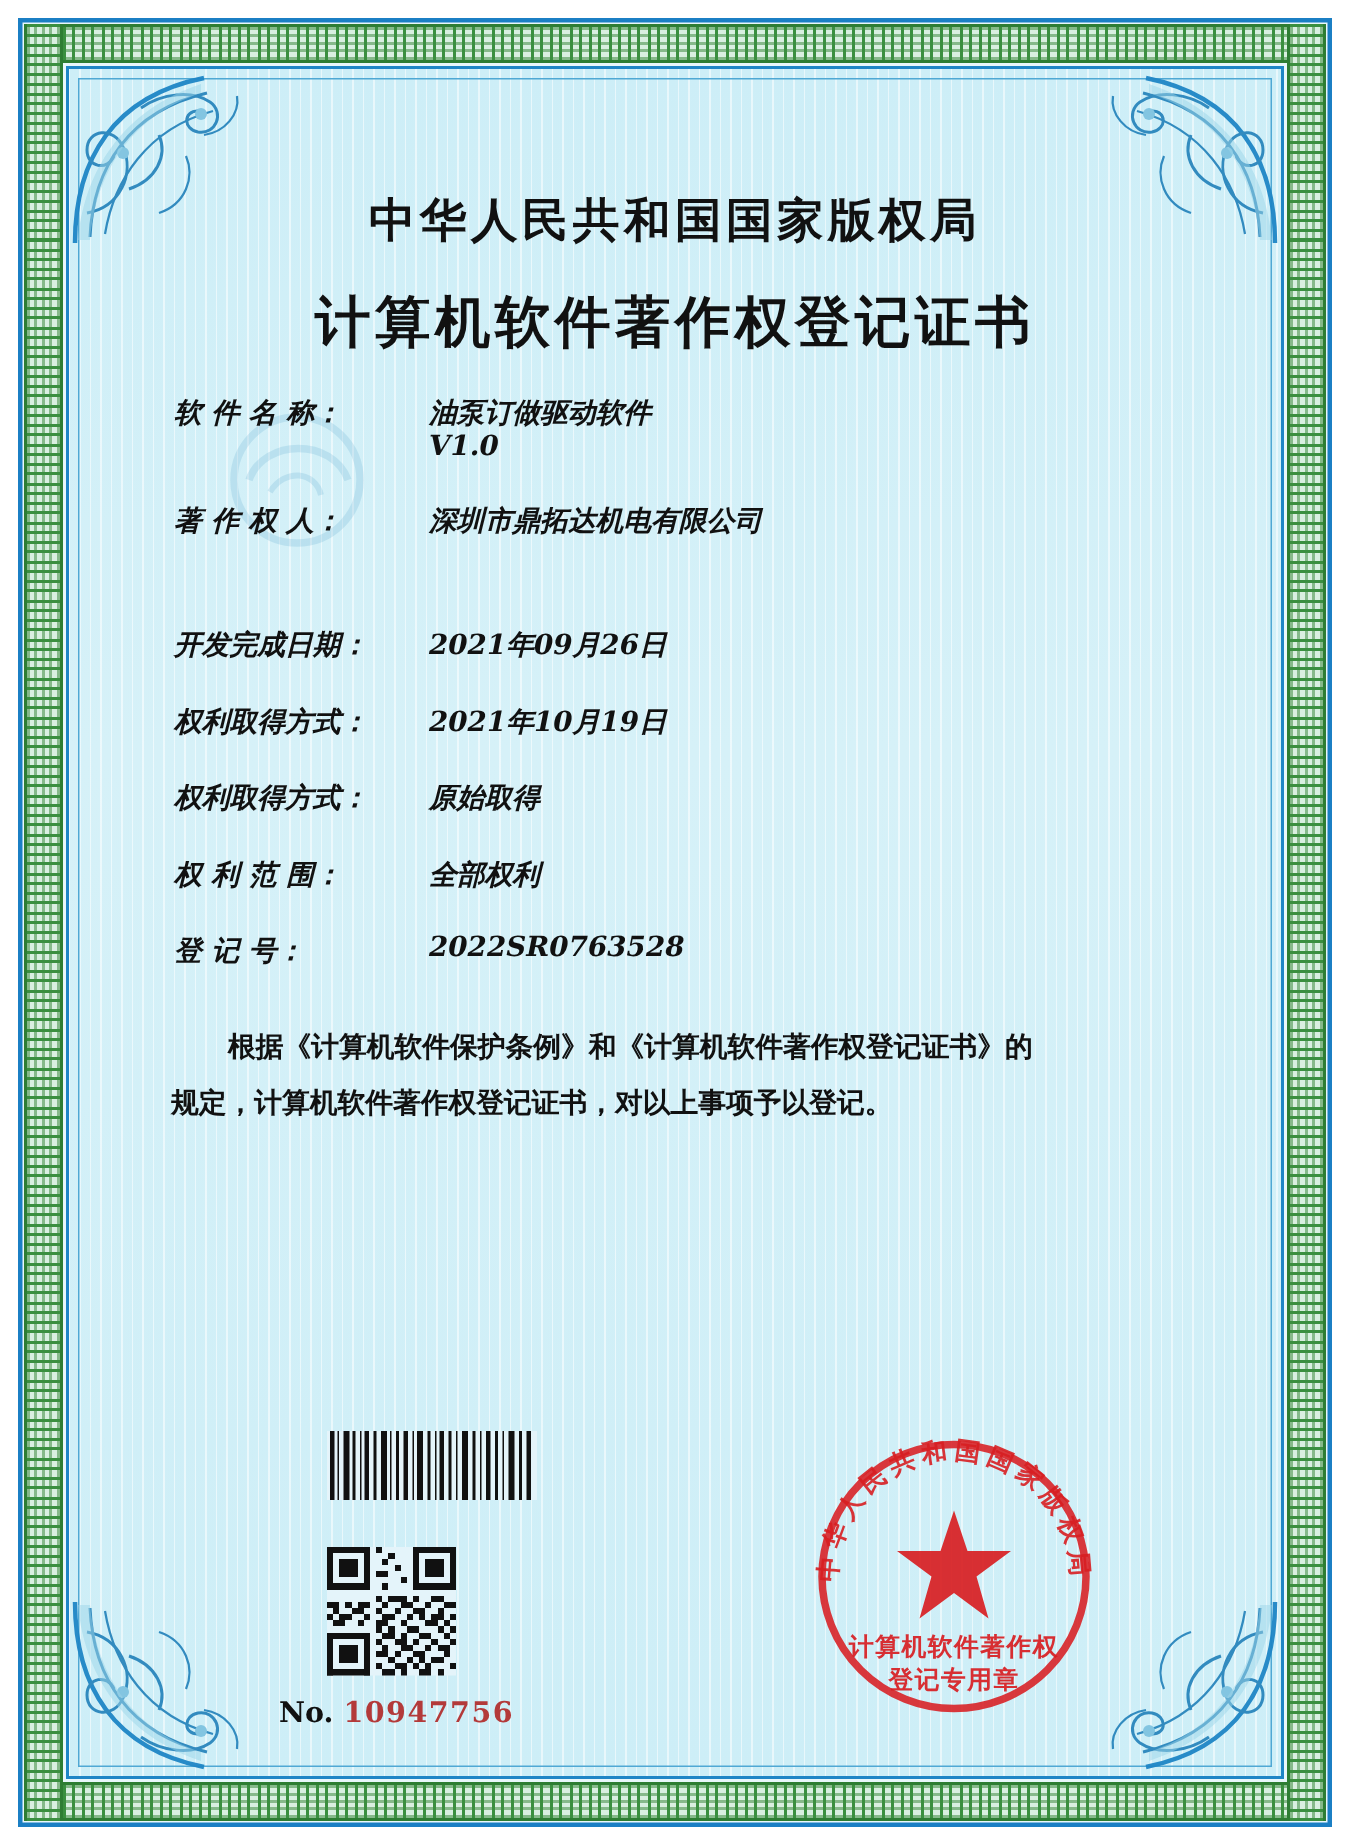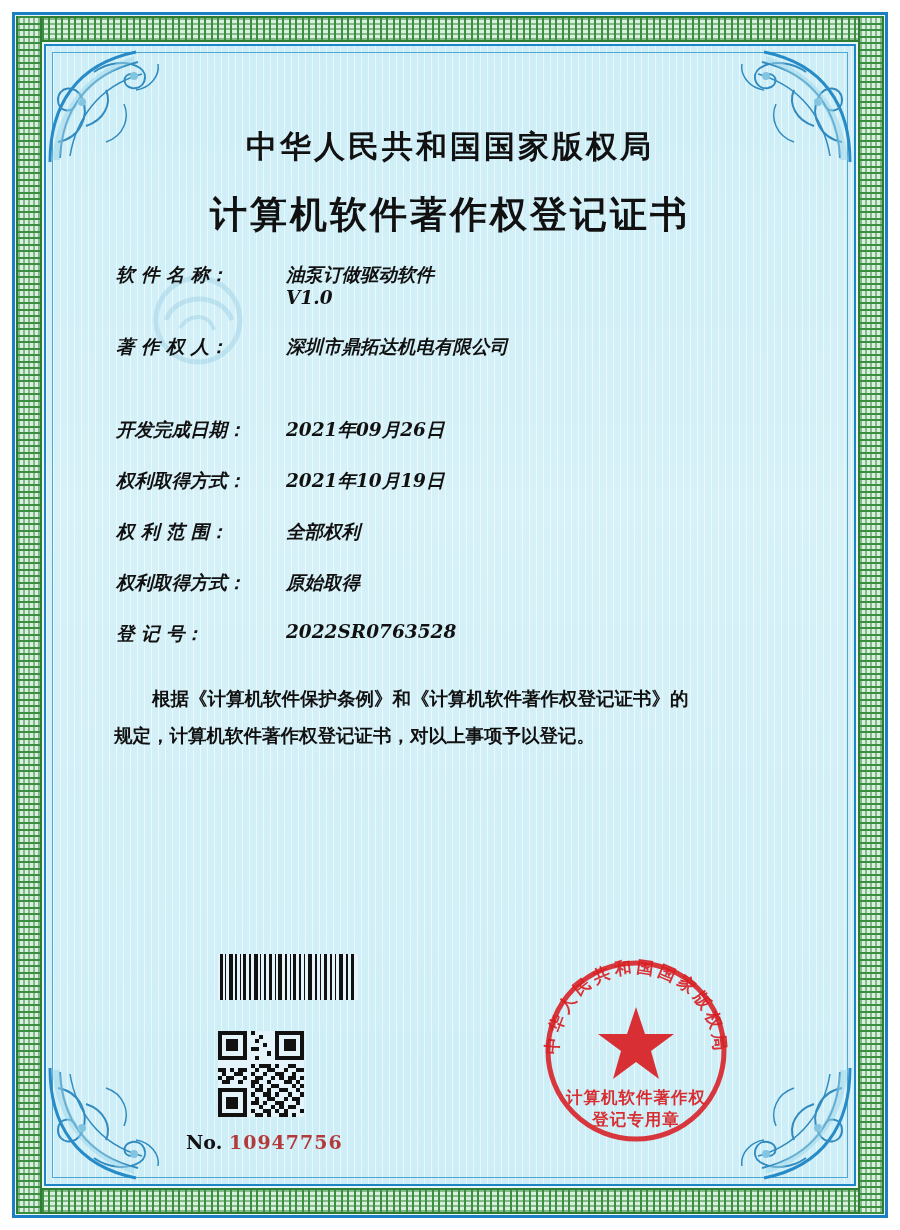--- a/index.html
+++ b/index.html
@@ -331,27 +331,27 @@
           <div class="field-label">开发完成日期：</div>
           <div class="field-value">2021年09月26日</div>
         </div>
 
         <div class="field-row row-tall">
           <div class="field-label">权利取得方式：</div>
           <div class="field-value">2021年10月19日</div>
         </div>
 
         <div class="field-row row-tall">
+          <div class="field-label">权利取得方式：</div>
+          <div class="field-value">原始取得</div>
+        </div>
+
+        <div class="field-row row-tall">
           <div class="field-label">权 利 范 围：</div>
           <div class="field-value">全部权利</div>
-        </div>
-
-        <div class="field-row row-tall">
-          <div class="field-label">权利取得方式：</div>
-          <div class="field-value">原始取得</div>
         </div>
 
         <div class="field-row row-tall">
           <div class="field-label">登 记 号：</div>
           <div class="field-value mono">2022SR0763528</div>
         </div>
 
       </div>
 
       <div class="para">

